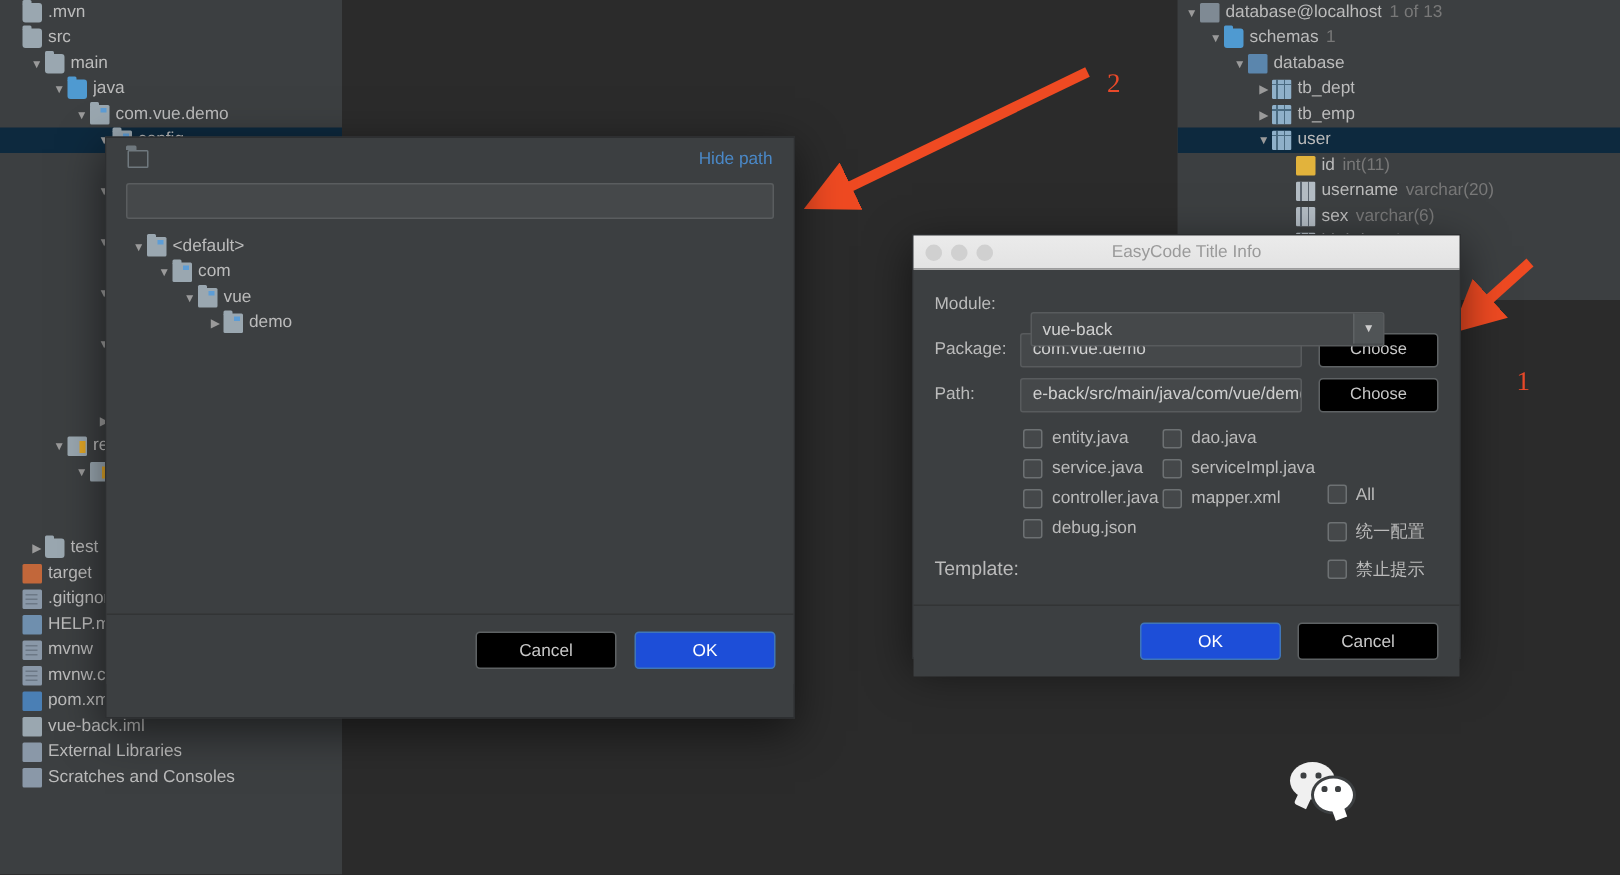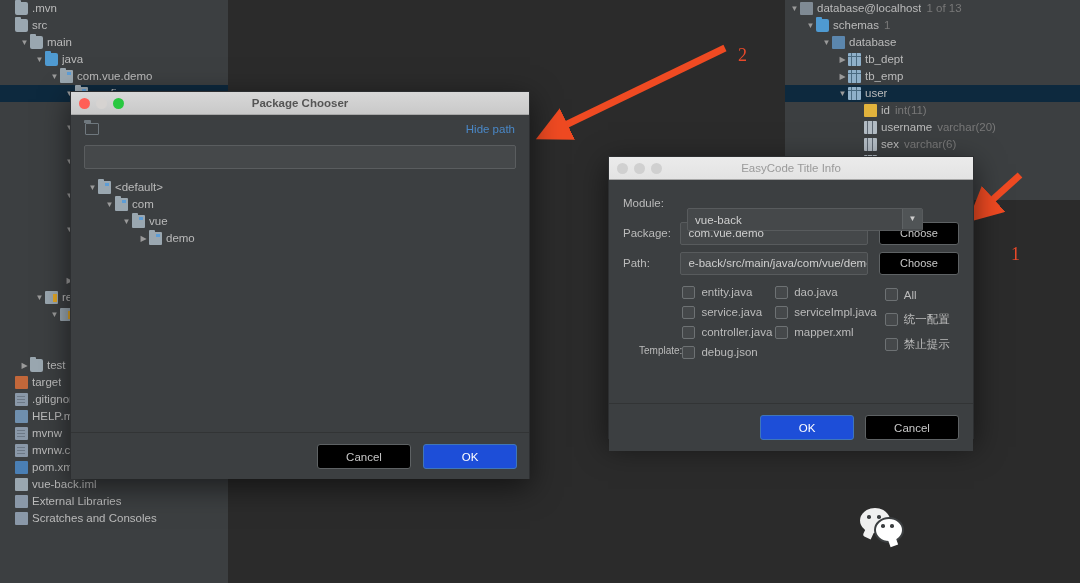--- a/index.html
+++ b/index.html
@@ -121,26 +121,26 @@
      display:flex;align-items:center;padding:0 7px;font-size:11.5px;color:#cfcfcf;
      white-space:nowrap;overflow:hidden;}
   .ec-combo{width:205px;position:relative;padding-right:22px;margin-top:33px;}
   .combo-arrow{position:absolute;right:0;top:-1px;width:19px;height:21px;background:#505456;
      border-left:1px solid #5e6264;display:flex;align-items:center;justify-content:center;
      font-size:8px;color:#cdcdcd;}
   .ec-text{width:191px;}
   .ec-choose{margin-left:11px;}
 
   #ec-template{display:flex;margin-top:4px;}
-  #ec-template .tlabel{width:64px;font-size:10px;color:#bbbbbb;align-self:flex-end;
-     padding-bottom:6px;text-align:right;}
+  #ec-template .tlabel{width:64px;font-size:13px;color:#bbbbbb;align-self:flex-end;
+     padding-bottom:6px;}
   .cbcol{display:flex;flex-direction:column;}
   .cbcol.c1{width:100px;}
   .cbcol.c2{width:118px;}
-  .cbcol.c3{width:80px;}
+  .cbcol.c3{width:80px;margin-top:35px;}
   .cb{display:flex;align-items:center;height:20px;font-size:11.5px;color:#bbbbbb;cursor:pointer;}
   .cb .box{width:11px;height:11px;border:1px solid #6d7173;background:#45484a;border-radius:2px;
      margin-right:6px;display:inline-block;}
   .cbcol.c3 .cb{height:25px;}
   #ec-buttons{position:absolute;right:14px;bottom:11px;display:flex;gap:11px;}
   #ec-sep{position:absolute;left:0;right:0;bottom:47px;height:1px;background:#323435;}
 
   
   .anno-num{position:absolute;color:#e8492a;font-size:18px;font-family:"Liberation Serif",serif;}
   svg.anno{position:absolute;overflow:visible;pointer-events:none;}
@@ -432,28 +432,20 @@
   <defs>
     <marker id="ah1" markerWidth="5" markerHeight="5" refX="2.6" refY="2.5" orient="auto">
       <path d="M0,0 L5,2.5 L0,5 z" fill="#ef4a22"></path>
     </marker>
   </defs>
   <line x1="52" y1="3" x2="12" y2="39" stroke="#ef4a22" stroke-width="7" marker-end="url(#ah1)" stroke-linecap="butt"></line>
 </svg>
 <div class="anno-num" style="left:1011px;top:244px;">1</div>
 
 <div class="macwin" id="package-chooser">
-  <div class="mactitle">
-    <div class="dots">
-      <span class="dot r"></span>
-      <span class="dot y"></span>
-      <span class="dot g"></span>
-    </div>
-    <div class="ttl">Package Chooser</div>
-  </div>
   <div id="pc-body">
     <div id="pc-toolbar">
       <span class="tb-folder-icon"></span>
       <span id="hide-path">Hide path</span>
     </div>
     <div id="pc-input"></div>
     <div id="pc-tree">
         <div class="trow" style="padding-left: 4px;">
           <span class="arrow">▼</span>
           <span class="ico ic-pkg"></span>

